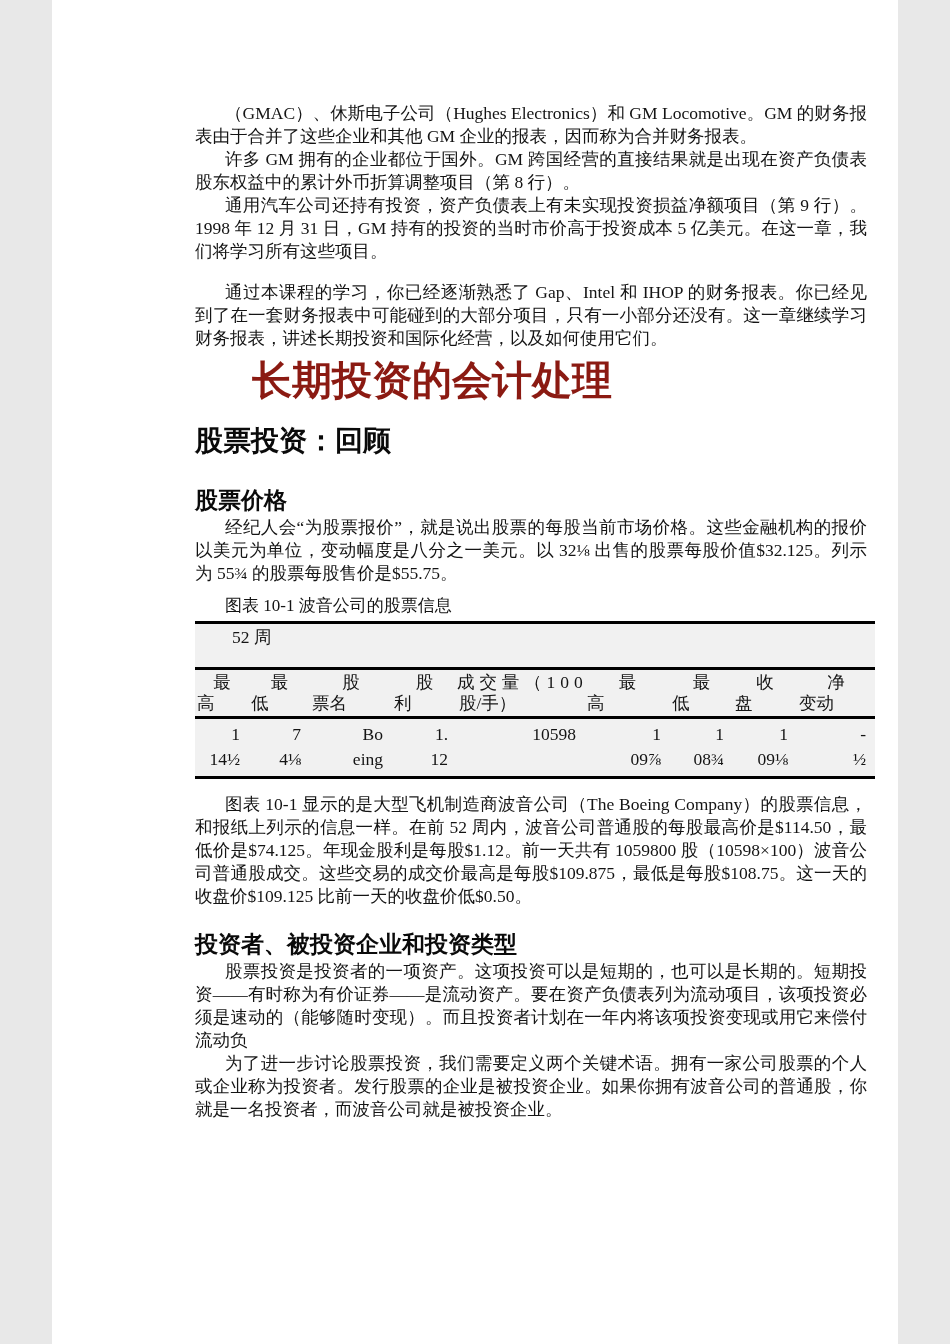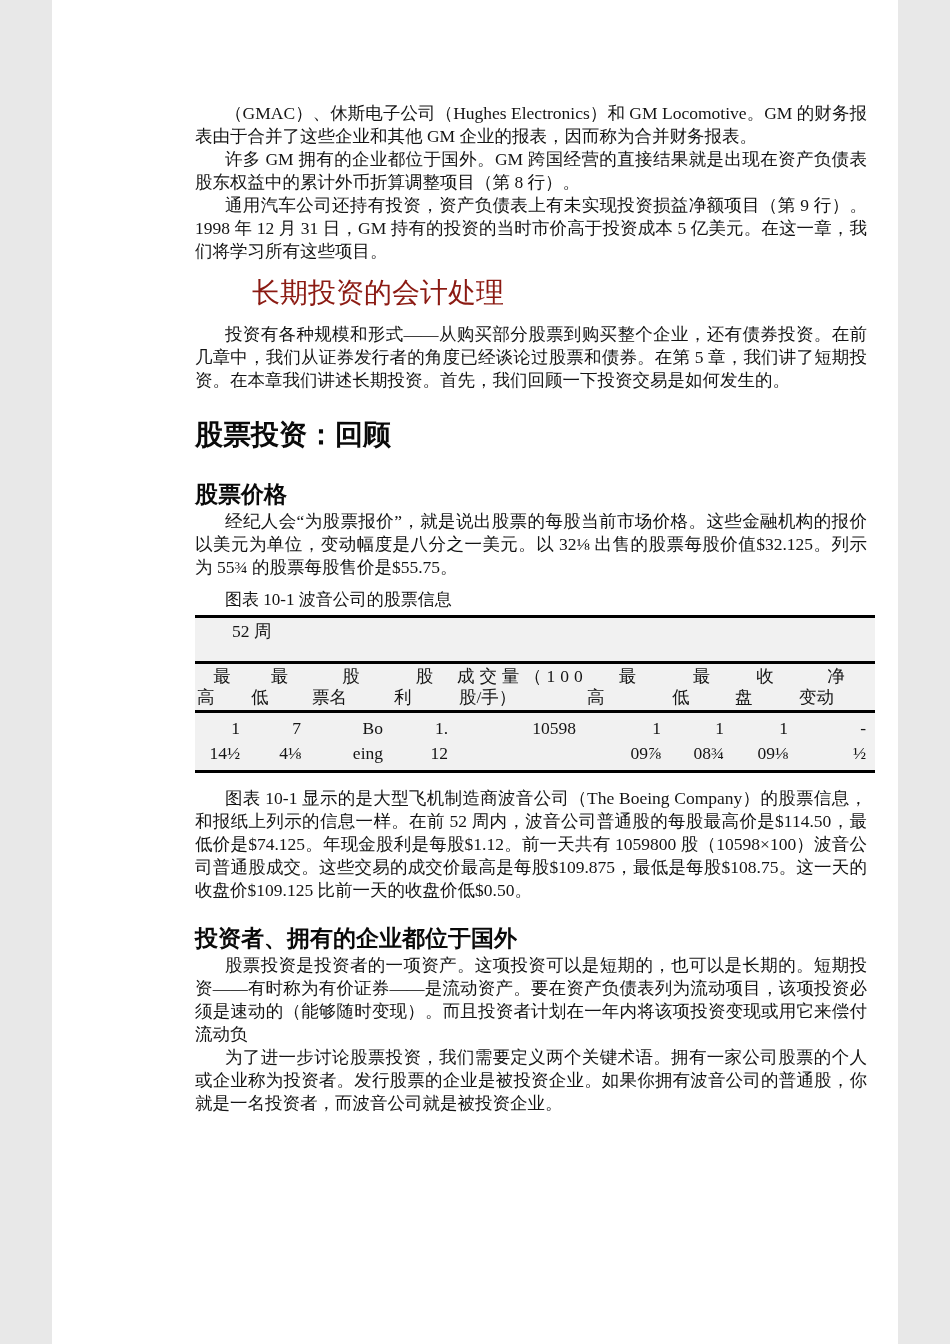--- a/index.html
+++ b/index.html
@@ -20,22 +20,22 @@
     font-size:17.5px;
     line-height:23px;
     text-align:justify;
     text-indent:30px;
   }
   p.gap-before { margin-top:18px; }
 
   .chapter-heading {
     margin:12px 0 12px 57px;
     font-family:"Liberation Sans","DejaVu Sans",sans-serif;
-    font-weight:400;
-    font-size:28px;
+    font-weight:700;
+    font-size:40px;
     line-height:36px;
     color:#8b1a12;
   }
   .section-heading {
     margin:28px 0 26px 0;
     font-family:Liberation Mono, monospace;
     font-weight:700;
     font-size:28px;
     line-height:34px;
     color:#0a0a0a;
@@ -91,24 +91,24 @@
 
 <div class="page">
   <div class="content">
 
     <p class="body">（GMAC）、休斯电子公司（Hughes Electronics）和 GM Locomotive。GM 的财务报表由于合并了这些企业和其他 GM 企业的报表，因而称为合并财务报表。</p>
 
     <p class="body">许多 GM 拥有的企业都位于国外。GM 跨国经营的直接结果就是出现在资产负债表股东权益中的累计外币折算调整项目（第 8 行）。</p>
 
     <p class="body">通用汽车公司还持有投资，资产负债表上有未实现投资损益净额项目（第 9 行）。1998 年 12 月 31 日，GM 持有的投资的当时市价高于投资成本 5 亿美元。在这一章，我们将学习所有这些项目。</p>
 
+    <p class="body gap-before">通过本课程的学习，你已经逐渐熟悉了 Gap、Intel 和 IHOP 的财务报表。你已经见到了在一套财务报表中可能碰到的大部分项目，只有一小部分还没有。这一章继续学习财务报表，讲述长期投资和国际化经营，以及如何使用它们。</p>
 
     <h1 class="chapter-heading" style="color: rgb(139, 26, 18);">长期投资的会计处理</h1>
 
-    <p class="body">投资有各种规模和形式——从购买部分股票到购买整个企业，还有债券投资。在前几章中，我们从证券发行者的角度已经谈论过股票和债券。在第 5 章，我们讲了短期投资。在本章我们讲述长期投资。首先，我们回顾一下投资交易是如何发生的。</p>
 
     <h2 class="section-heading">股票投资：回顾</h2>
 
     <h3 class="subsection-heading">股票价格</h3>
 
 
     <p class="body">经纪人会“为股票报价”，就是说出股票的每股当前市场价格。这些金融机构的报价以美元为单位，变动幅度是八分之一美元。以 32⅛ 出售的股票每股价值$32.125。列示为 55¾ 的股票每股售价是$55.75。</p>
 
     <div class="figure-caption">图表 10-1 波音公司的股票信息</div>
 
@@ -183,20 +183,20 @@
         <td>1
 09⅛</td>
         <td>-
 ½</td>
       </tr>
     </tbody>
       </table>
 
     <p class="body gap-before" style="margin-top:14px;">图表 10-1 显示的是大型飞机制造商波音公司（The Boeing Company）的股票信息，和报纸上列示的信息一样。在前 52 周内，波音公司普通股的每股最高价是$114.50，最低价是$74.125。年现金股利是每股$1.12。前一天共有 1059800 股（10598×100）波音公司普通股成交。这些交易的成交价最高是每股$109.875，最低是每股$108.75。这一天的收盘价$109.125 比前一天的收盘价低$0.50。</p>
 
-    <h3 class="subsection-heading">投资者、拥有的企业都位于国外</h3>
+    <h3 class="subsection-heading">投资者、被投资企业和投资类型</h3>
 
     <p class="body">股票投资是投资者的一项资产。这项投资可以是短期的，也可以是长期的。短期投资——有时称为有价证券——是流动资产。要在资产负债表列为流动项目，该项投资必须是速动的（能够随时变现）。而且投资者计划在一年内将该项投资变现或用它来偿付流动负</p>
 
     <p class="body">为了进一步讨论股票投资，我们需要定义两个关键术语。拥有一家公司股票的个人或企业称为投资者。发行股票的企业是被投资企业。如果你拥有波音公司的普通股，你就是一名投资者，而波音公司就是被投资企业。</p>
 
   </div>
 </div>
 
 </body></html>

